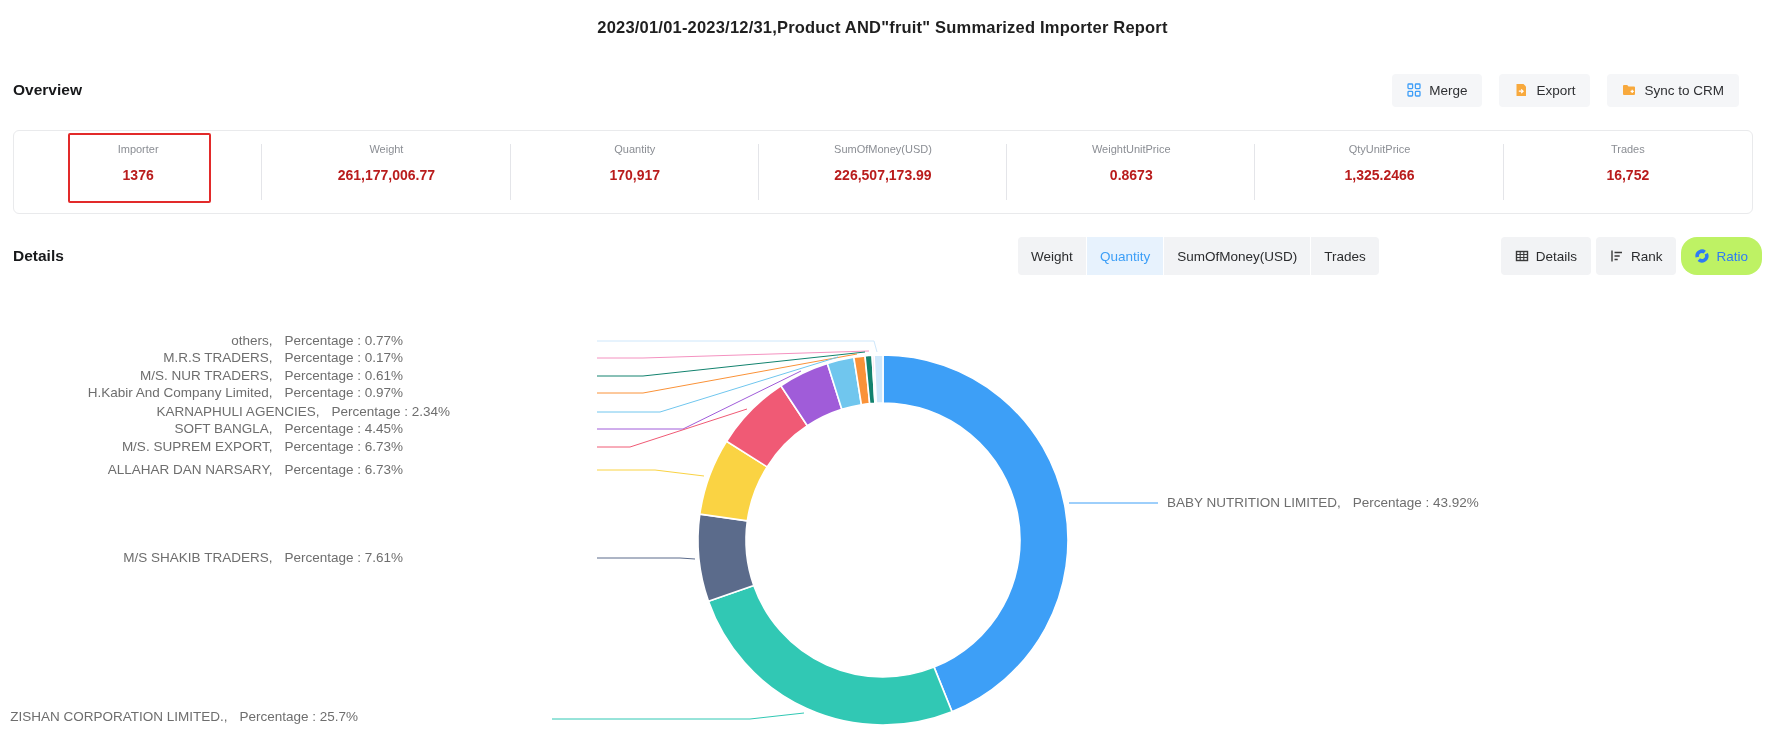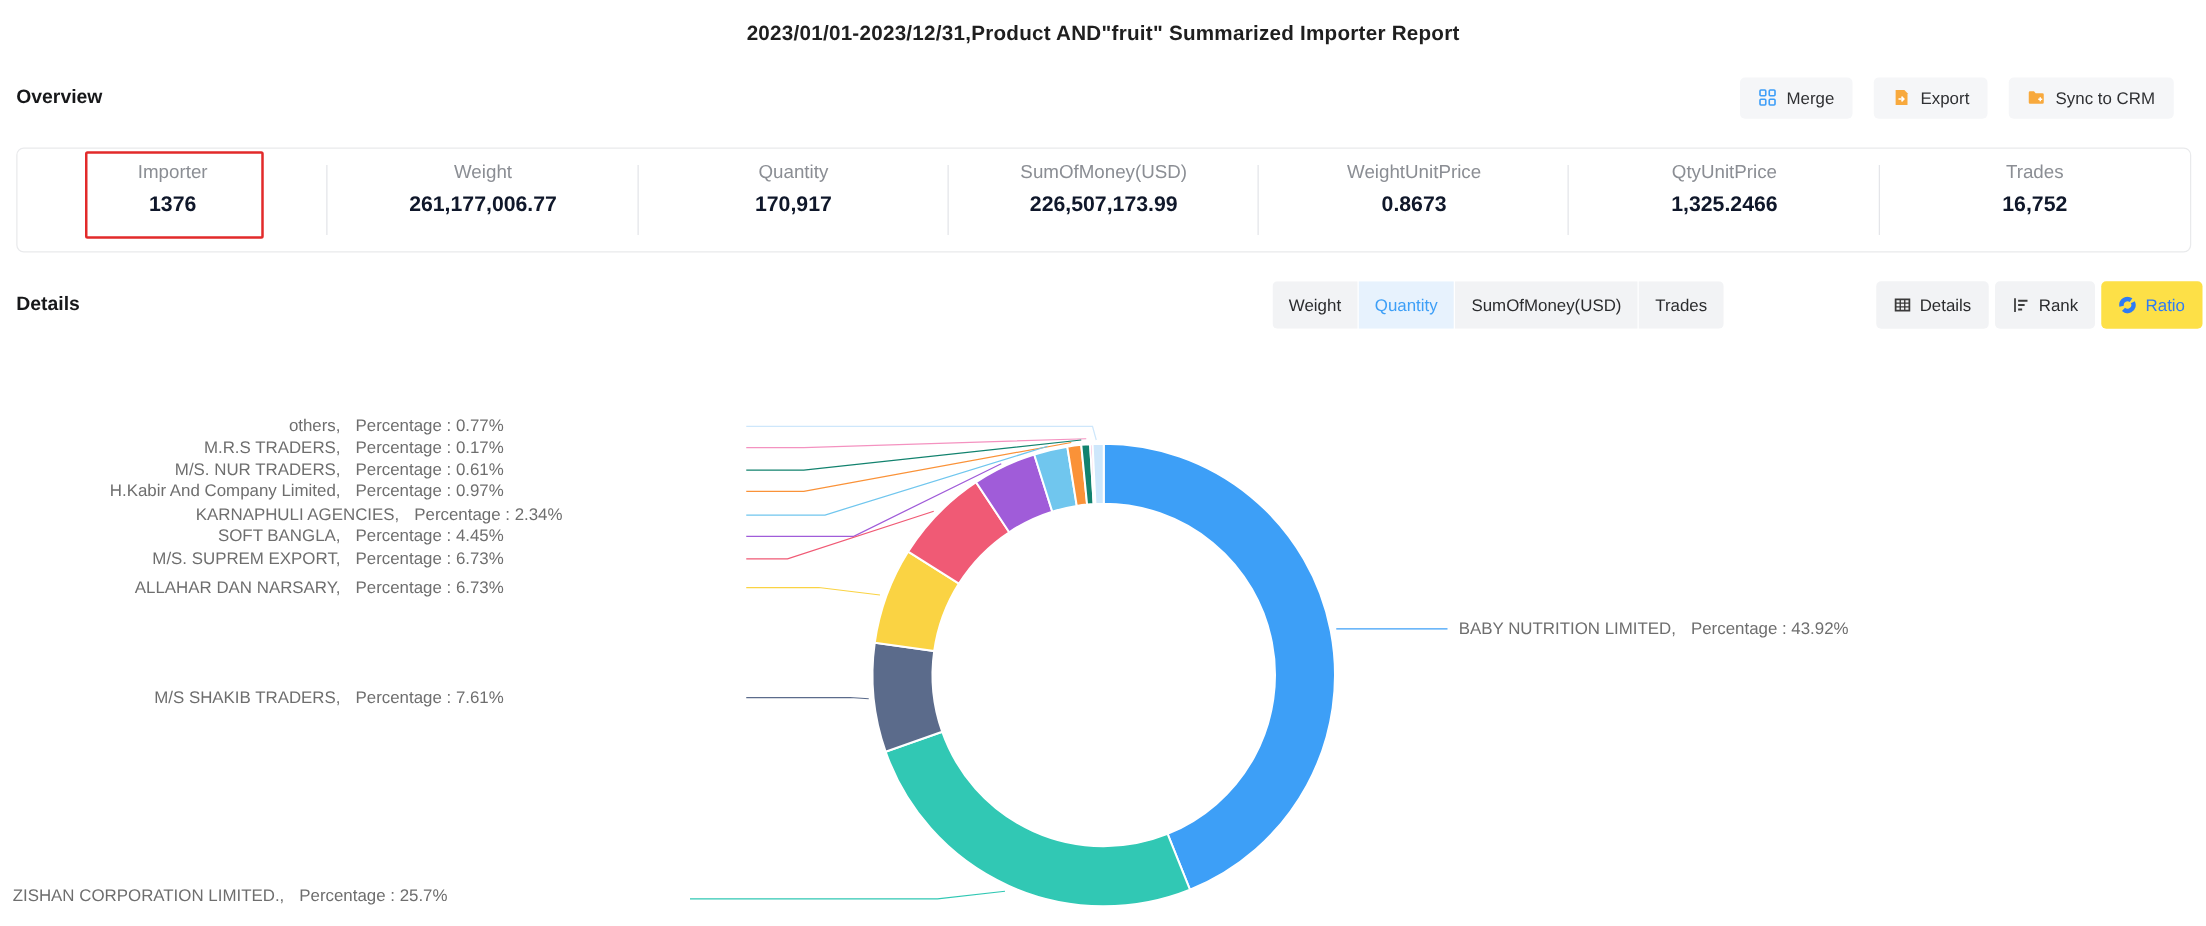--- a/index.html
+++ b/index.html
@@ -7,41 +7,41 @@
     width:1765px;height:741px;position:relative;overflow:hidden;
     background:#fff;color:#262626;
     font-family:"Liberation Sans",sans-serif;
   }
   .page-title{
     padding-top:18px;text-align:center;
     font-size:16.5px;font-weight:600;color:#1f1f1f;letter-spacing:.2px;
   }
   .toolbar-row{
     display:flex;justify-content:space-between;align-items:center;
-    margin:24px 26px 0 13px;height:34px;
+    margin:36px 26px 0 13px;height:34px;
   }
   .section-title{font-size:15.5px;font-weight:700;color:#17181a;margin:0;}
   .toolbar{display:flex;gap:17px;}
   .btn{
     display:flex;align-items:center;gap:8px;height:33px;padding:0 15px;
     background:#f5f6f8;border:none;border-radius:4px;
     font-size:13.5px;color:#2f3033;font-family:inherit;cursor:pointer;white-space:nowrap;
   }
   .ic{flex:0 0 auto;}
   .overview-card{
     position:relative;margin:23px 12px 0 13px;height:82px;
     border:1px solid #e9eaec;border-radius:6px;background:#fff;
   }
   .stats{display:flex;height:100%;}
   .stat{flex:1;position:relative;text-align:center;padding-top:10px;cursor:pointer;}
   .stat:not(:last-child)::after{
     content:"";position:absolute;right:0;top:13px;bottom:13px;width:1px;background:#e4e5e9;
   }
-  .stat-label{font-size:15px;color:#8b8e94;line-height:17px;}
-  .stat-value{margin-top:7px;font-size:17px;font-weight:600;color:#0f172a;line-height:21px;}
+  .stat-label{font-size:11px;color:#8b8e94;line-height:17px;}
+  .stat-value{margin-top:7px;font-size:14px;font-weight:600;color:#b91c1c;line-height:21px;}
   .red-box{
     position:absolute;left:54px;top:2px;width:139px;height:66px;
     border:2px solid #e22a2a;border-radius:2px;pointer-events:none;
   }
   .details-row{
     display:flex;justify-content:space-between;align-items:center;
     margin:23px 3px 0 13px;height:38px;
   }
   .controls{display:flex;align-items:center;}
   .tabs{display:flex;gap:1px;border-radius:4px;overflow:hidden;}
@@ -50,21 +50,21 @@
     background:#f2f3f5;border:none;font-family:inherit;
     font-size:13.5px;color:#2b2c2e;cursor:pointer;white-space:nowrap;
   }
   .tab.active{background:#e7f2fd;color:#3d9ff7;}
   .views{display:flex;gap:5px;margin-left:122px;}
   .view-btn{
     height:38px;padding:0 14px;display:flex;align-items:center;gap:7px;
     background:#f2f3f5;border:none;border-radius:4px;font-family:inherit;
     font-size:13.5px;color:#2b2c2e;cursor:pointer;white-space:nowrap;
   }
-  .view-btn.active{background:#fde047;color:#2e7bf5;}
+  .view-btn.active{background:#bef264;color:#2e7bf5;border-radius:16px;}
   .chart{position:absolute;left:0;top:280px;width:1578px;height:461px;}
   .chart svg{position:absolute;left:0;top:0;}
   .chart-label{
     position:absolute;display:flex;gap:12px;white-space:nowrap;
     font-size:13.5px;color:#6e6e6e;line-height:18px;
   }
 </style>
 </head>
 <body>
 

